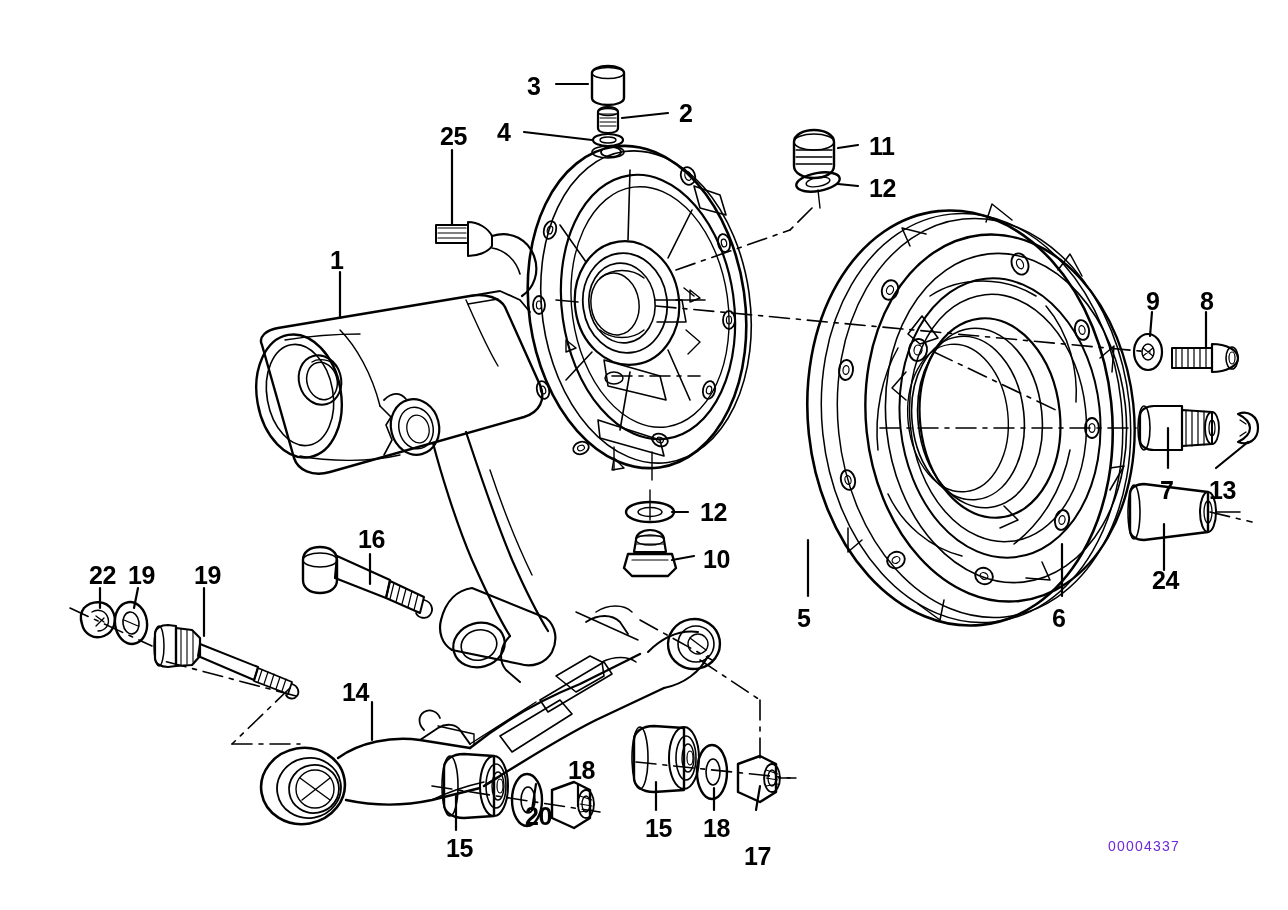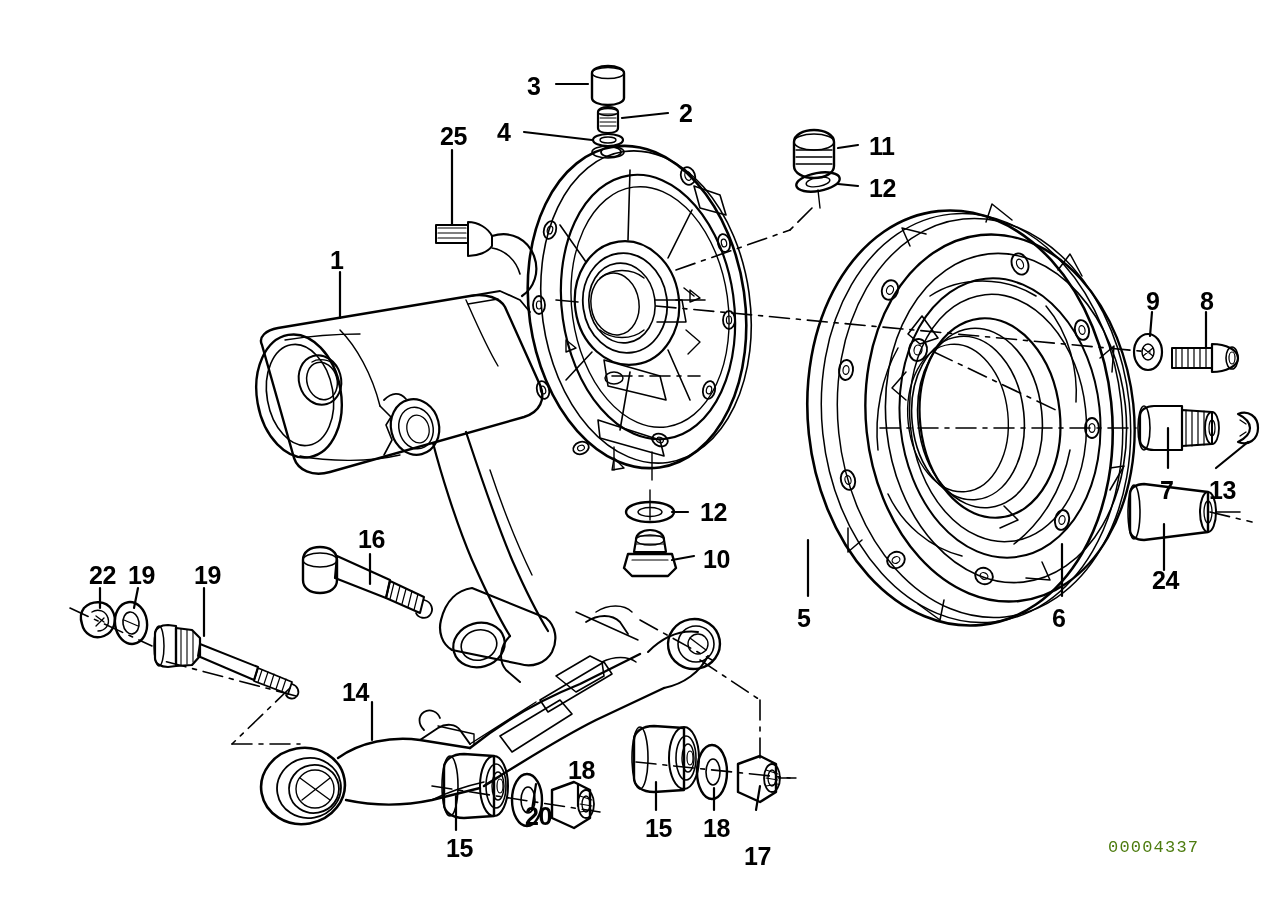--- a/index.html
+++ b/index.html
@@ -29,24 +29,24 @@
     line-height: 25px;
     color: #000000;
     letter-spacing: -0.5px;
     white-space: nowrap;
     user-select: none;
   }
   #diagram-id {
     position: absolute;
     left: 1108px;
     top: 838px;
-    font-family: Liberation Mono, monospace;
-    font-size: 17px;
+    font-family: Liberation Sans, sans-serif;
+    font-size: 14px;
     letter-spacing: 1.2px;
-    color: #4d7c0f;
+    color: #6d28d9;
     white-space: nowrap;
   }
 </style>
 </head>
 <body>
 
 <div id="page">
 
   <svg id="artwork" viewBox="0 0 1288 910" xmlns="http://www.w3.org/2000/svg">
     <g fill="none" stroke="#000000" stroke-width="2" stroke-linecap="round" stroke-linejoin="round">

